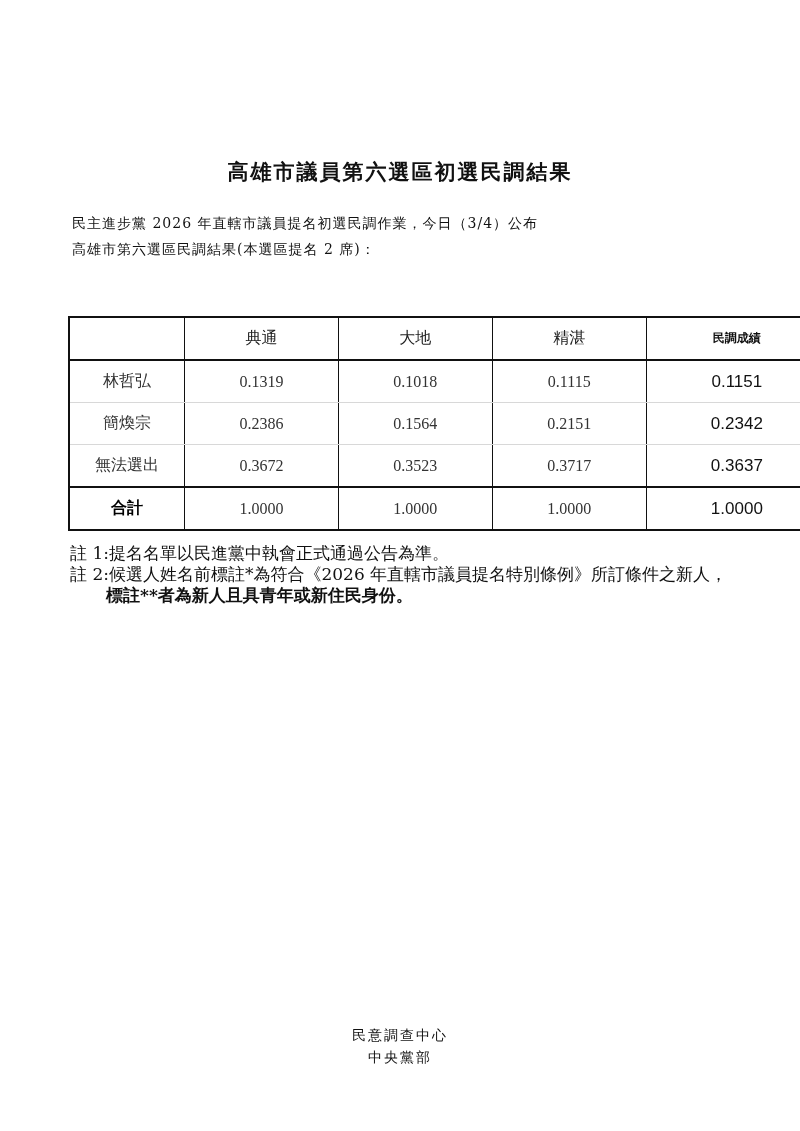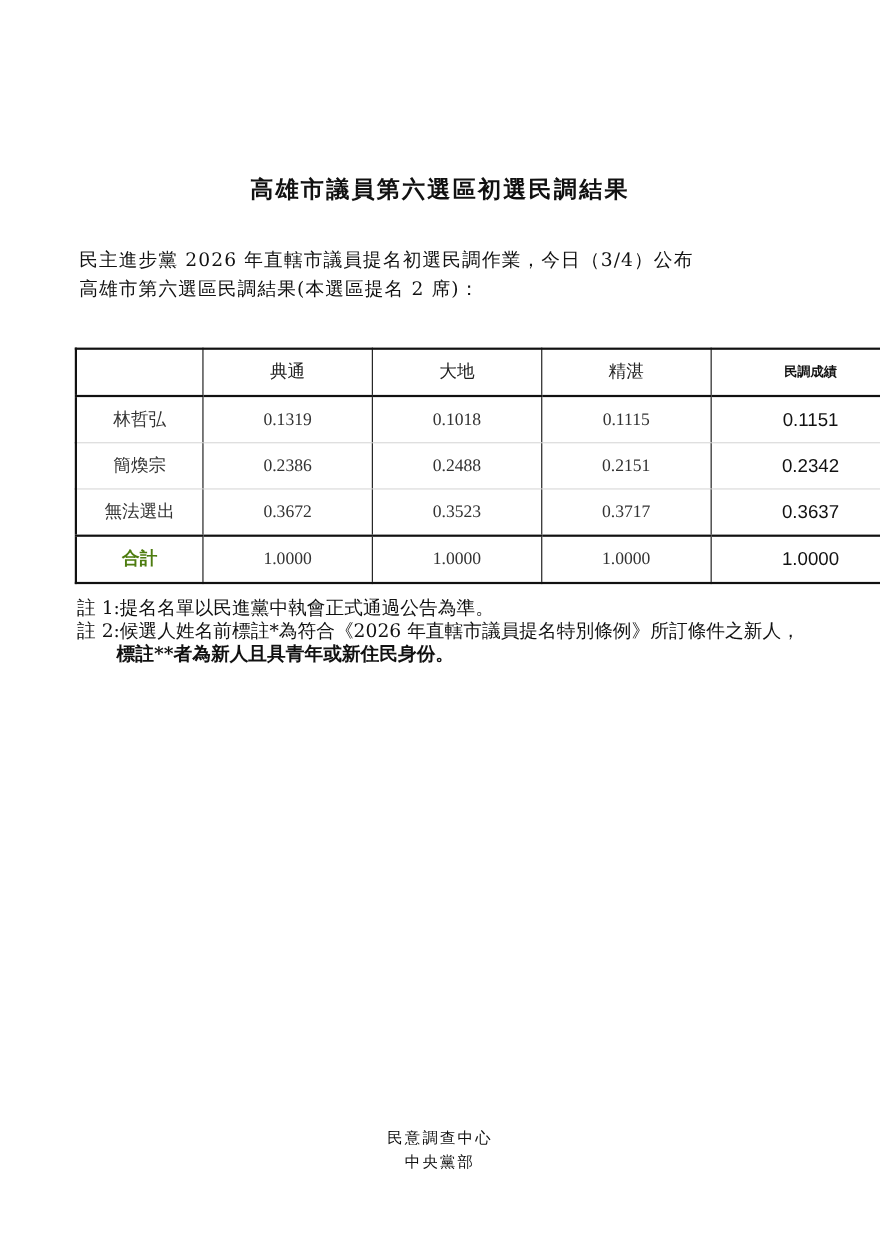--- a/index.html
+++ b/index.html
@@ -5,43 +5,43 @@
     html, body { margin: 0; padding: 0; background: #ffffff; }
     body {
       width: 800px; height: 1131px; position: relative; overflow: hidden;
       font-family: "DejaVu Serif", "Liberation Serif", serif; color: #111;
     }
     .title {
       position: absolute; top: 158px; left: 0; width: 800px; text-align: center;
       font-size: 21px; font-weight: bold; letter-spacing: 2px;
     }
     .intro {
-      position: absolute; top: 224px; left: 72px; width: 640px;
-      font-size: 17px; line-height: 26px; letter-spacing: 1px;
+      position: absolute; top: 210px; left: 72px; width: 640px;
+      font-size: 14px; line-height: 26px; letter-spacing: 1px;
     }
     table.results {
       position: absolute; top: 284px; left: 68px; width: 761px;
       border-collapse: collapse; font-family: "Liberation Serif", serif;
       border: 2px solid #111;
       margin-top: 32px;
     }
     table.results td, table.results th {
       height: 39px; text-align: center; font-size: 16px; font-weight: normal;
       border-left: 1.5px solid #111; border-right: 1.5px solid #111;
       border-top: 1px solid #d8d8d8; border-bottom: 1px solid #d8d8d8;
       color: #333;
     }
     table.results thead th { border-bottom: 2px solid #111; color: #222; }
     table.results tr.total td { border-top: 2px solid #111; }
     table.results .col-name { width: 112px; }
     table.results .score {
       font-family: "Liberation Sans", sans-serif; font-size: 17px; color: #111;
     }
     table.results thead th.score { font-size: 12px; font-weight: bold; }
-    table.results tr.total td.name-cell { font-weight: bold; color: #4d7c0f; }
+    table.results tr.total td.name-cell { font-weight: bold; color: #000000; }
     .notes {
       position: absolute; top: 543px; left: 70px; width: 680px;
       font-size: 17px; line-height: 21px;
     }
     .notes .indent { padding-left: 36px; font-weight: bold; }
     .footer {
       position: absolute; top: 1024px; left: 0; width: 800px; text-align: center;
       font-size: 14px; line-height: 22px; letter-spacing: 2px;
     }
   </style>
@@ -69,21 +69,21 @@
     <tr>
       <td class="col-name">林哲弘</td>
       <td>0.1319</td>
       <td>0.1018</td>
       <td>0.1115</td>
       <td class="score">0.1151</td>
     </tr>
     <tr>
       <td class="col-name">簡煥宗</td>
       <td>0.2386</td>
-      <td>0.2488</td>
+      <td>0.1564</td>
       <td>0.2151</td>
       <td class="score">0.2342</td>
     </tr>
     <tr>
       <td class="col-name">無法選出</td>
       <td>0.3672</td>
       <td>0.3523</td>
       <td>0.3717</td>
       <td class="score">0.3637</td>
     </tr>

